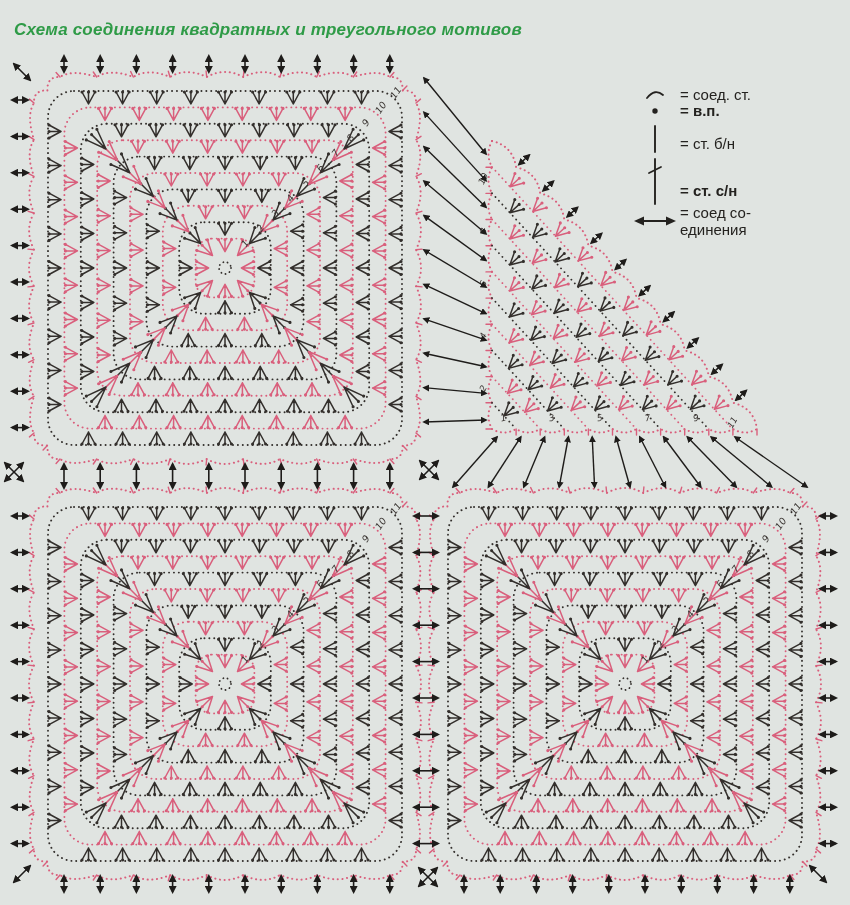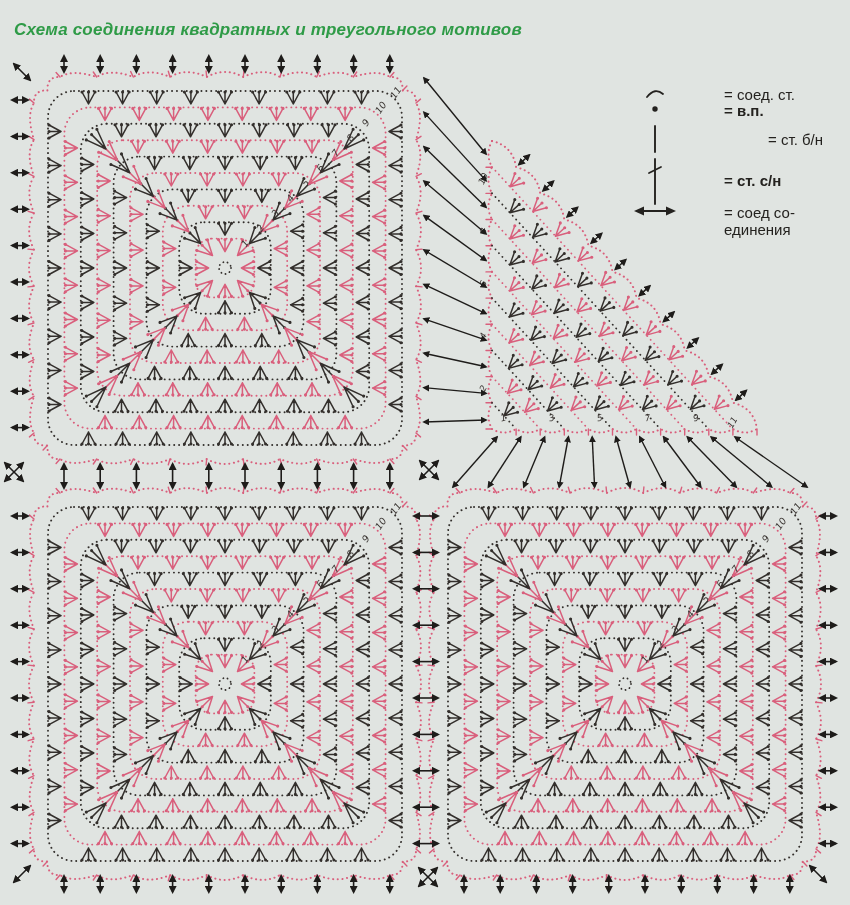--- a/index.html
+++ b/index.html
@@ -5,21 +5,21 @@
   html,body{margin:0;padding:0;}
   body{width:850px;height:905px;font-family:"Liberation Sans",sans-serif;}
   .stage{position:relative;width:850px;height:905px;background:#e0e4e1;overflow:hidden;}
   #diagram{position:absolute;left:0;top:0;}
   .page-title{
     position:absolute;left:14px;top:20px;width:560px;
     font-size:17px;font-weight:bold;font-style:italic;
     color:#2f9b47;letter-spacing:.2px;z-index:5;
   }
   .legend{position:absolute;left:630px;top:80px;width:215px;z-index:5;}
-  .legend-row{position:absolute;left:0;display:flex;align-items:flex-start;gap:44px;}
+  .legend-row{position:absolute;left:0;display:flex;align-items:center;}
   .legend-sym{width:50px;display:flex;justify-content:center;flex:none;}
   .legend-label{font-size:15px;color:#24221f;white-space:nowrap;line-height:17px;}
 </style>
 </head>
 <body>
 
 <div class="stage">
 
   <svg id="diagram" width="850" height="905" viewBox="0 0 850 905">
     <defs>
@@ -354,21 +354,21 @@
           </svg>
       </span>
       <span class="legend-label">= в.п.</span>
     </div>
     <div class="legend-row" style="top:42px;">
       <span class="legend-sym">
         <svg width="24" height="34">
             <line x1="12" y1="4" x2="12" y2="30" stroke="#24221f" stroke-width="1.9" stroke-linecap="round"></line>
           </svg>
       </span>
-      <span class="legend-label" style="margin-top:9px;margin-left:44px;">= ст. б/н</span>
+      <span class="legend-label" style="margin-top:9px;">= ст. б/н</span>
     </div>
     <div class="legend-row" style="top:76px;font-weight:bold;">
       <span class="legend-sym">
         <svg width="24" height="52">
           <line x1="12" y1="3" x2="12" y2="48" stroke="#24221f" stroke-width="1.9" stroke-linecap="round"></line>
           <line x1="6" y1="17" x2="18" y2="11" stroke="#24221f" stroke-width="1.7" stroke-linecap="round"></line>
         </svg>
       </span>
       <span class="legend-label" style="margin-top:16px;">= ст. с/н</span>
     </div>

